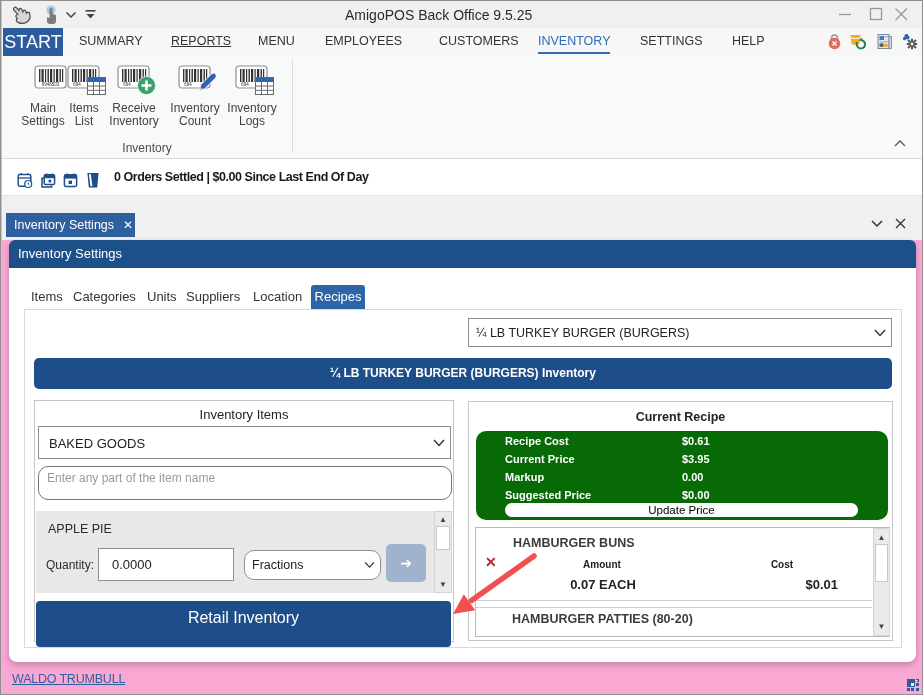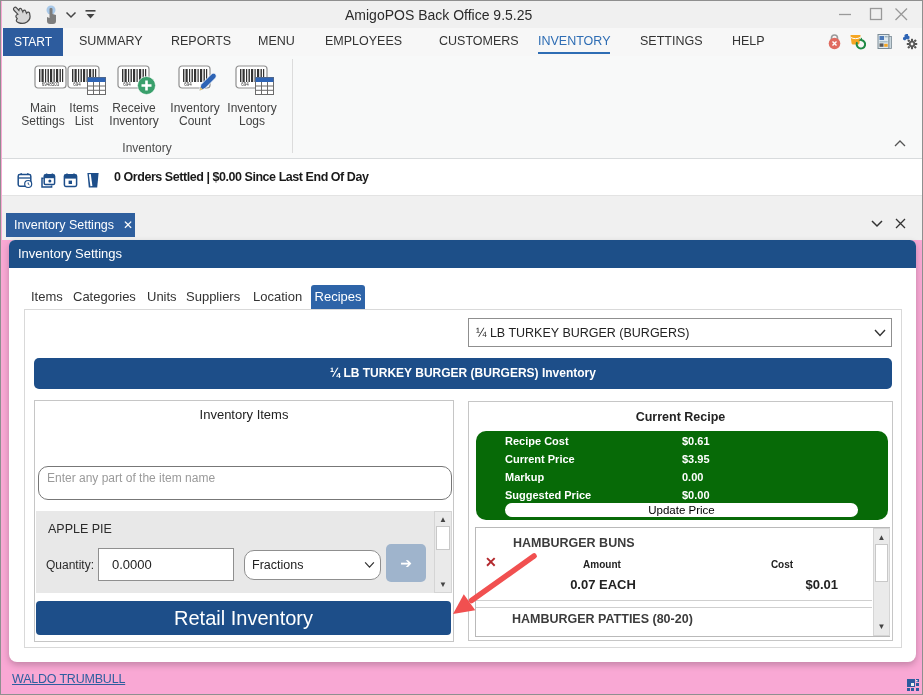--- a/index.html
+++ b/index.html
@@ -7,21 +7,21 @@
   body { font-family:"Liberation Sans", sans-serif; position:relative; background:#f0f0f0; overflow:hidden; }
   #win { position:absolute; left:0; top:0; width:923px; height:695px; border:1px solid #8f8f8f; background:#f9a8d4; overflow:hidden; }
   .abs { position:absolute; }
 
   
   #titlebar { position:absolute; left:1px; top:0; width:921px; height:27px; background:#f0f0f0; }
   #title { position:absolute; left:343px; top:6px; font-size:14px; color:#2b2b2b; }
 
   
   #menurow { position:absolute; left:1px; top:27px; width:921px; height:28px; background:#f7f7f7; }
-  #starttab { position:absolute; left:1px; top:0px; width:60px; height:28px; background:#2d5c9e; color:#fff; font-size:12px; text-align:center; line-height:28px; }
+  #starttab { position:absolute; left:1px; top:0px; width:60px; height:28px; background:#2d5c9e; color:#fff; font-size:18px; text-align:center; line-height:28px; }
   .menuitem { position:absolute; top:0; height:26px; line-height:27px; font-size:12.5px; color:#333; }
   #inv-menu { color:#2e6db4; border-bottom:2px solid #2e6db4; }
   .tbico { position:absolute; top:5px; width:17px; height:17px; }
 
   
   #ribbon { position:absolute; left:1px; top:55px; width:921px; height:103px; background:#f8f9f9; border-bottom:1px solid #d8dbdd; }
   .ribitem { position:absolute; top:9px; width:70px; text-align:center; }
   .ribitem svg { display:block; margin-left:18px; }
   .riblabel { font-size:12px; color:#424242; line-height:12.5px; margin-top:6px; }
   #ribgrouplabel { position:absolute; left:0; top:85px; width:290px; text-align:center; font-size:12px; color:#4d4d4d; }
@@ -58,21 +58,21 @@
   #searchbox { position:absolute; left:3px; top:65px; width:414px; height:34px; border:1px solid #777; border-radius:10px; }
   #searchbox span { position:absolute; left:8px; top:4px; font-size:12px; color:#9a9a9a; }
   #grayarea { position:absolute; left:1px; top:110px; width:415px; height:82px; background:#e8e8e8; }
   #applepie { position:absolute; left:12px; top:11px; font-size:12.5px; font-weight:normal; color:#2b2b2b;text-align:right; }
   #qtylabel { position:absolute; left:10px; top:47px; font-size:12px; color:#2b2b2b; }
   #qtyinput { position:absolute; left:62px; top:37px; width:136px; height:33px; background:#fff; border:1px solid #8f8f8f; font-size:13px; color:#222; line-height:31px; padding-left:13px; }
   #arrowbtn { position:absolute; left:350px; top:33px; width:40px; height:38px; background:#9fb4cc; border-radius:5px; color:#fff; text-align:center; line-height:38px; font-size:14px; }
   .vsb { position:absolute; background:#eaeaea; border:1px solid #d5d5d5; }
   .vsb .up, .vsb .dn { position:absolute; left:0; width:100%; text-align:center; font-size:8px; color:#444; }
   .vsb .thumb { position:absolute; left:1px; background:#fff; border:1px solid #c8c8c8; }
-  #retailbtn { position:absolute; left:27px; top:361px; width:415px; height:34px; background:#1d4e89; border-radius:4px; color:#fff; font-size:20px; text-align:center; line-height:34px; }
+  #retailbtn { position:absolute; left:27px; top:361px; width:415px; height:46px; background:#1d4e89; border-radius:4px; color:#fff; font-size:16px; text-align:center; line-height:34px; }
 
   
   #rpanel { position:absolute; left:459px; top:161px; width:425px; height:240px; border:1px solid #c6c6c6; background:#fff; }
   #rp-title { position:absolute; left:0; top:8px; width:100%; text-align:center; font-size:12.5px; font-weight:bold; color:#222; }
   #greenbox { position:absolute; left:7px; top:29px; width:412px; height:89px; background:#076a07; border-radius:10px; }
   .grow { position:absolute; left:29px; width:360px; height:18px; color:#fff; font-size:11px; font-weight:bold; }
   .grow .gv { position:absolute; left:177px; }
   #updateprice { position:absolute; left:29px; top:72px; width:353px; height:14px; background:#fff; border-radius:7px; text-align:center; font-size:11.5px; color:#000; line-height:14px; }
   #rlist { position:absolute; left:6px; top:125px; width:415px; height:110px; border:1px solid #b9b9b9; background:#fff; }
 </style>
@@ -99,21 +99,21 @@
     <svg class="abs" style="left:830px;top:0;" width="90" height="27" viewBox="0 0 90 27">
       <path d="M7 13.5 L19 13.5" stroke="#999" stroke-width="1.3" fill="none"></path>
       <rect x="38.5" y="7.5" width="11" height="11" stroke="#999" stroke-width="1.3" fill="none"></rect>
       <path d="M63.5 7.5 L75 19 M75 7.5 L63.5 19" stroke="#999" stroke-width="1.3" fill="none"></path>
     </svg>
   </div>
 
   <div id="menurow">
     <div id="starttab">START</div>
     <div class="menuitem" style="left:77px;">SUMMARY</div>
-    <div class="menuitem" style="left:169px;">REPORTS</div>
+    <div class="menuitem" style="left:169px;text-decoration:underline;">REPORTS</div>
     <div class="menuitem" style="left:256px;">MENU</div>
     <div class="menuitem" style="left:323px;">EMPLOYEES</div>
     <div class="menuitem" style="left:437px;">CUSTOMERS</div>
     <div class="menuitem" id="inv-menu" style="left:536px;">INVENTORY</div>
     <div class="menuitem" style="left:638px;">SETTINGS</div>
     <div class="menuitem" style="left:730px;">HELP</div>
     <svg class="tbico" style="left:824px;" viewBox="0 0 17 17">
       <path d="M5.5 8 L5.5 5 C5.5 3 6.8 2 8.5 2 C10.2 2 11.5 3 11.5 5 L11.5 8" fill="none" stroke="#9a9a9a" stroke-width="1.6"></path>
       <circle cx="8.5" cy="10.5" r="5.8" fill="#e06b60"></circle>
       <path d="M6.5 8.5 L10.5 12.5 M10.5 8.5 L6.5 12.5" stroke="#fff" stroke-width="1.4"></path>
@@ -316,20 +316,26 @@
       <span class="cv">¼ LB TURKEY BURGER (BURGERS)</span>
       <svg class="chev" width="12" height="8" viewBox="0 0 12 8">
           <path d="M1 1 L6 6.5 L11 1" fill="none" stroke="#333" stroke-width="1.4"></path>
         </svg>
     </div>
 
     <div id="bigbtn">¼ LB TURKEY BURGER (BURGERS) Inventory</div>
 
     <div id="lpanel">
       <div id="lp-title">Inventory Items</div>
+      <div class="combo" style="left:3px; top:25px; width:413px; height:33px; font-size:13px;">
+        <span class="cv" style="left:10px;">BAKED GOODS</span>
+        <svg class="chev" width="12" height="8" viewBox="0 0 12 8">
+            <path d="M1 1 L6 6.5 L11 1" fill="none" stroke="#333" stroke-width="1.4"></path>
+          </svg>
+      </div>
       <div id="searchbox">
           <span>Enter any part of the item name</span>
         </div>
       <div id="grayarea">
         <div id="applepie">APPLE PIE</div>
         <div id="qtylabel">Quantity:</div>
         <div id="qtyinput">0.0000</div>
         <div class="combo" style="left:208px; top:39px; width:137px; height:30px;border-radius:10px;">
           <span class="cv">Fractions</span>
           <svg class="chev" width="11" height="7" viewBox="0 0 12 8">

